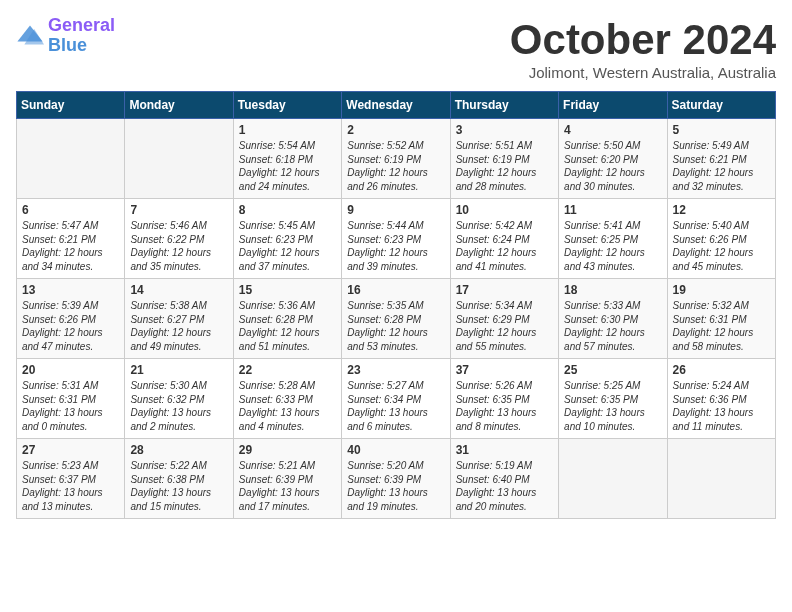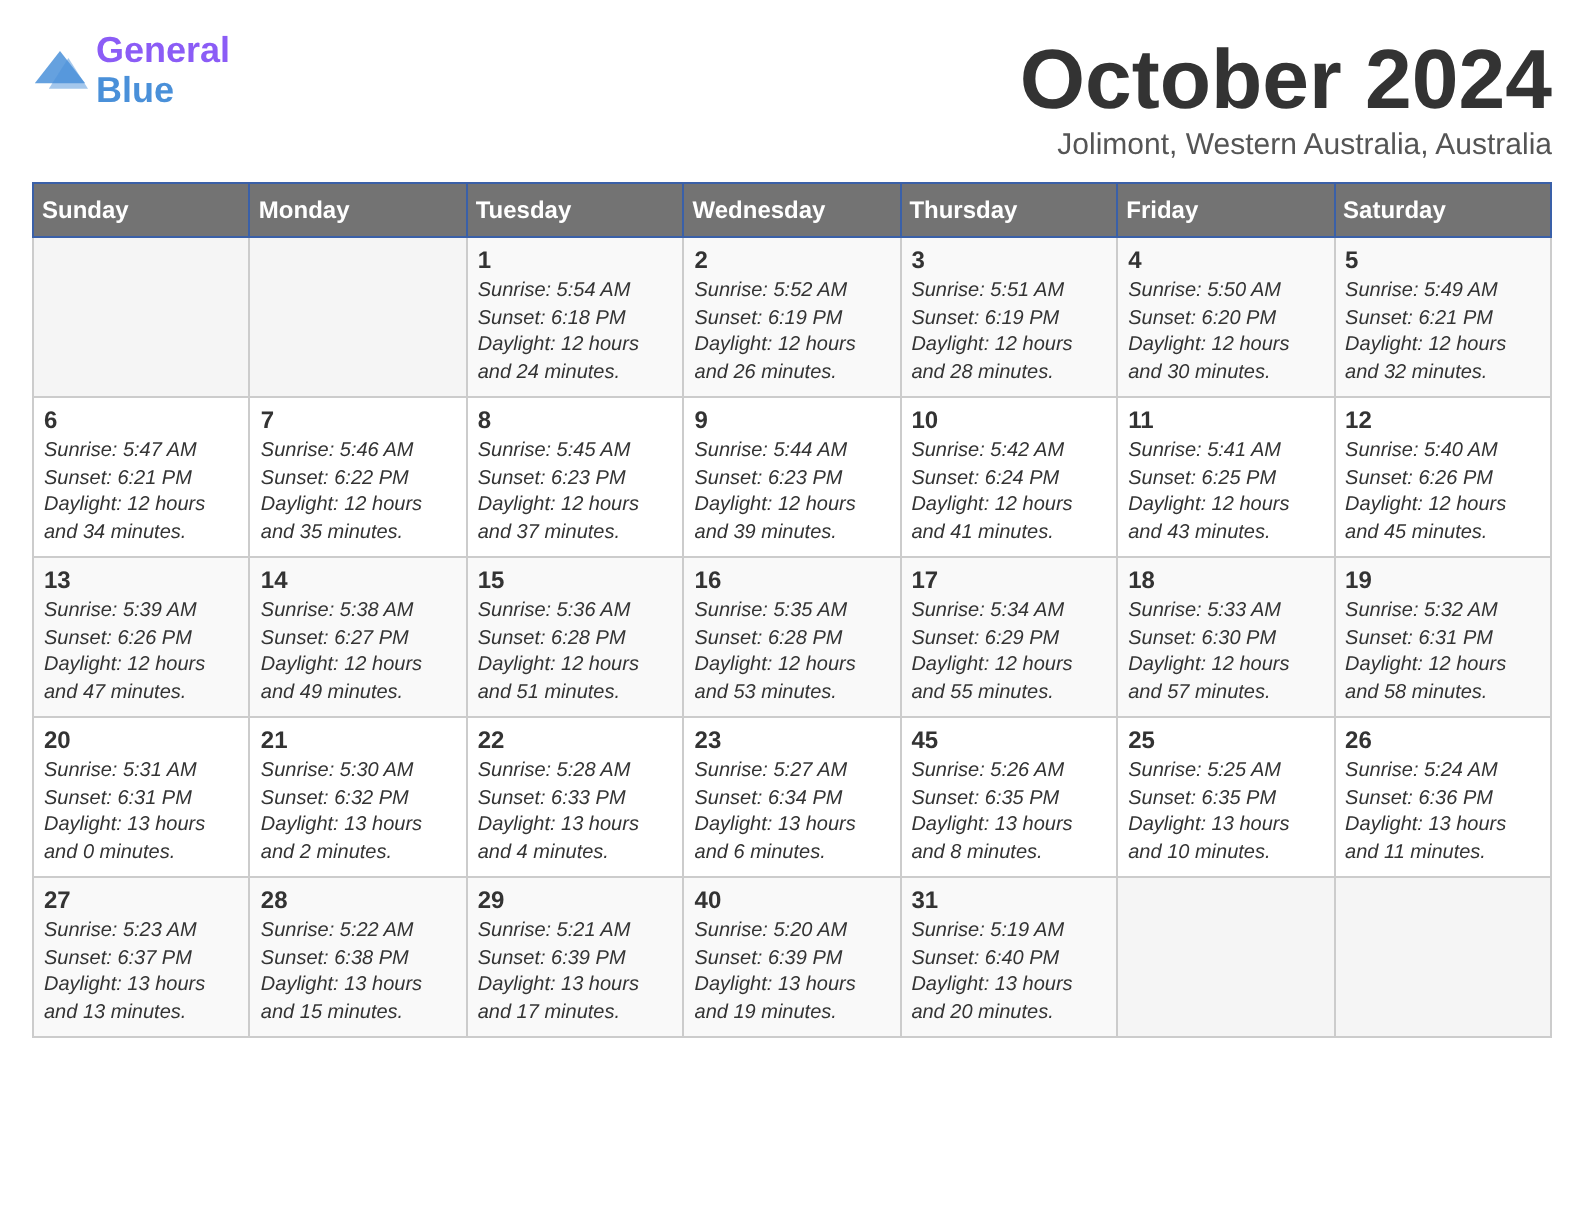--- a/index.html
+++ b/index.html
@@ -46,21 +46,21 @@
       font-size: 15px;
       color: #555;
       margin-left: 20px;
     }
     table {
       width: 100%;
       border-collapse: collapse;
       table-layout: fixed;
     }
     th {
-      background-color: #737373;
+      background-color: #0c4a6e;
       color: #fff;
       font-size: 12px;
       padding: 6px 4px;
       text-align: left;
       border: 1px solid #3a60a8;
     }
     td {
       vertical-align: top;
       border: 1px solid #ccc;
       padding: 4px 5px;
@@ -219,21 +219,21 @@
         </td>
         <td>
           <div class="day-num">22</div>
           <div class="day-detail">Sunrise: 5:28 AM<br>Sunset: 6:33 PM<br>Daylight: 13 hours and 4 minutes.</div>
         </td>
         <td>
           <div class="day-num">23</div>
           <div class="day-detail">Sunrise: 5:27 AM<br>Sunset: 6:34 PM<br>Daylight: 13 hours and 6 minutes.</div>
         </td>
         <td>
-          <div class="day-num">45</div>
+          <div class="day-num">37</div>
           <div class="day-detail">Sunrise: 5:26 AM<br>Sunset: 6:35 PM<br>Daylight: 13 hours and 8 minutes.</div>
         </td>
         <td>
           <div class="day-num">25</div>
           <div class="day-detail">Sunrise: 5:25 AM<br>Sunset: 6:35 PM<br>Daylight: 13 hours and 10 minutes.</div>
         </td>
         <td>
           <div class="day-num">26</div>
           <div class="day-detail">Sunrise: 5:24 AM<br>Sunset: 6:36 PM<br>Daylight: 13 hours and 11 minutes.</div>
         </td>

